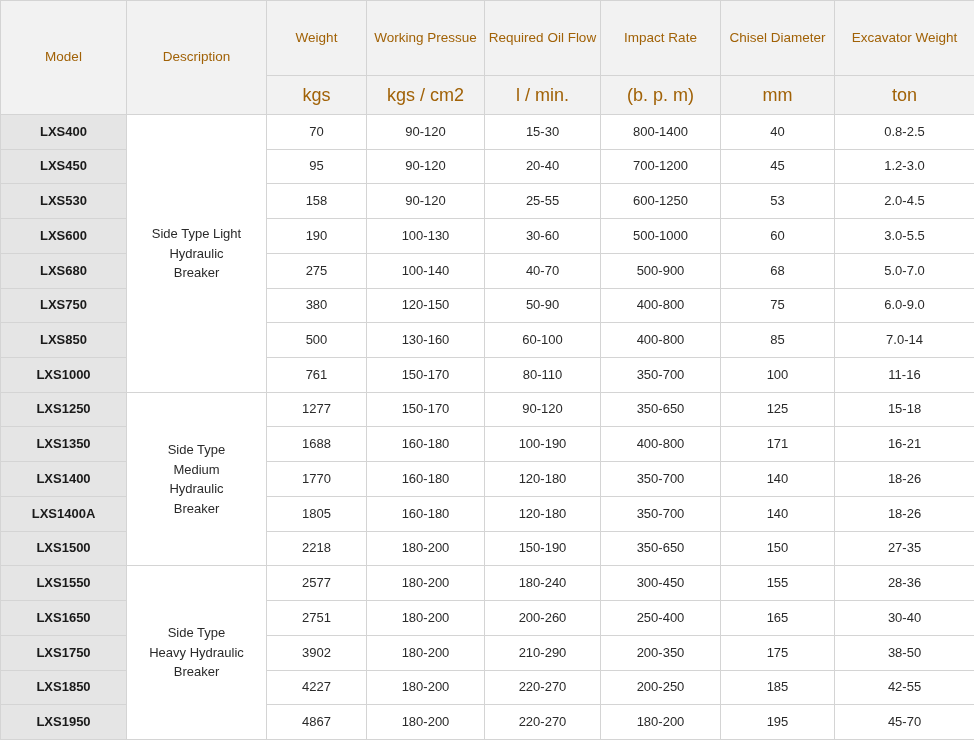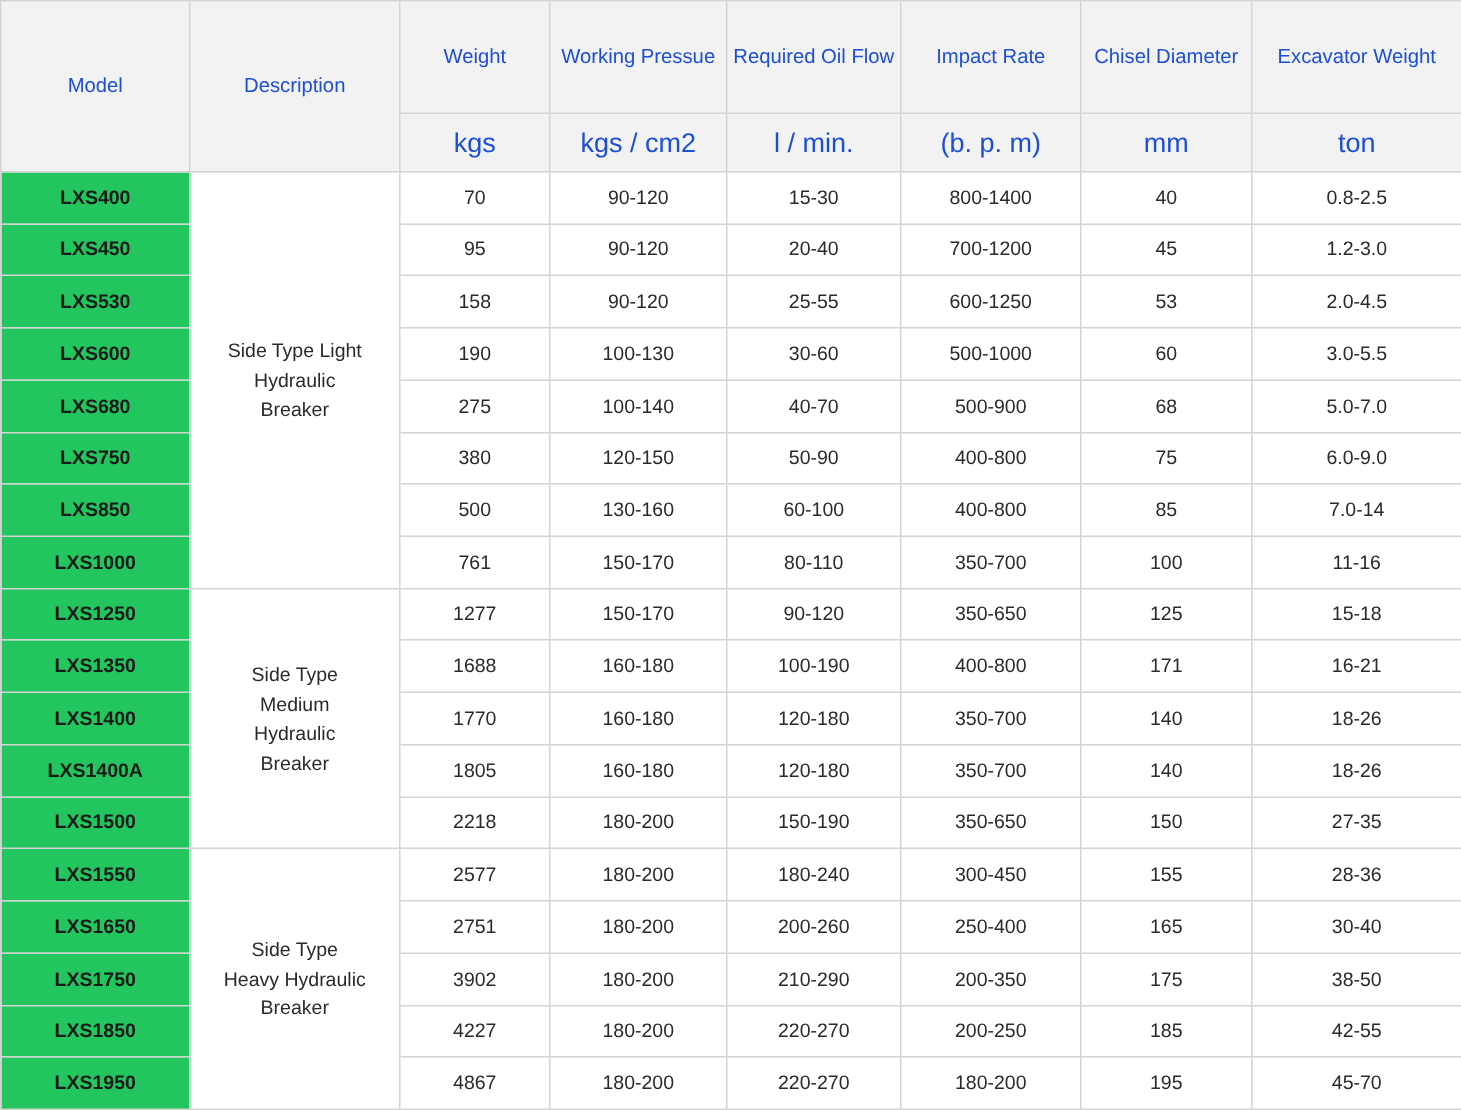--- a/index.html
+++ b/index.html
@@ -26,33 +26,33 @@
     text-align: center;
     vertical-align: middle;
     font-size: 13px;
     font-weight: normal;
     padding: 2px 3px;
     line-height: 1.25;
   }
   thead th {
     background: #f2f2f2;
     font-weight: bold;
-    color: #1d4ed8;
+    color: #a16207;
   }
   thead tr.header-main th {
     height: 70px;
     font-size: 13.5px;
   }
   thead tr.header-units th {
     height: 34px;
     font-size: 18px;
   }
   td.model-cell {
     font-weight: bold;
-    background: #22c55e;
+    background: #e5e5e5;
     font-size: 13px;
     color: #1a1a1a;
   }
   td.desc-cell {
     font-size: 13px;
     color: #2a2a2a;
     line-height: 1.5;
     padding: 4px 22px;
   }
   td.data-cell {

